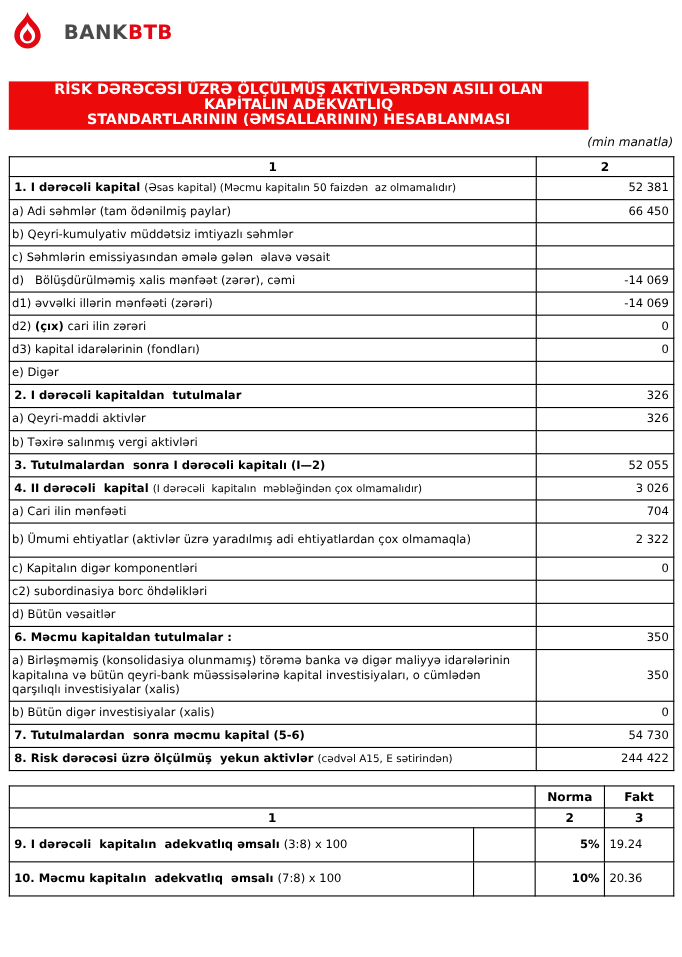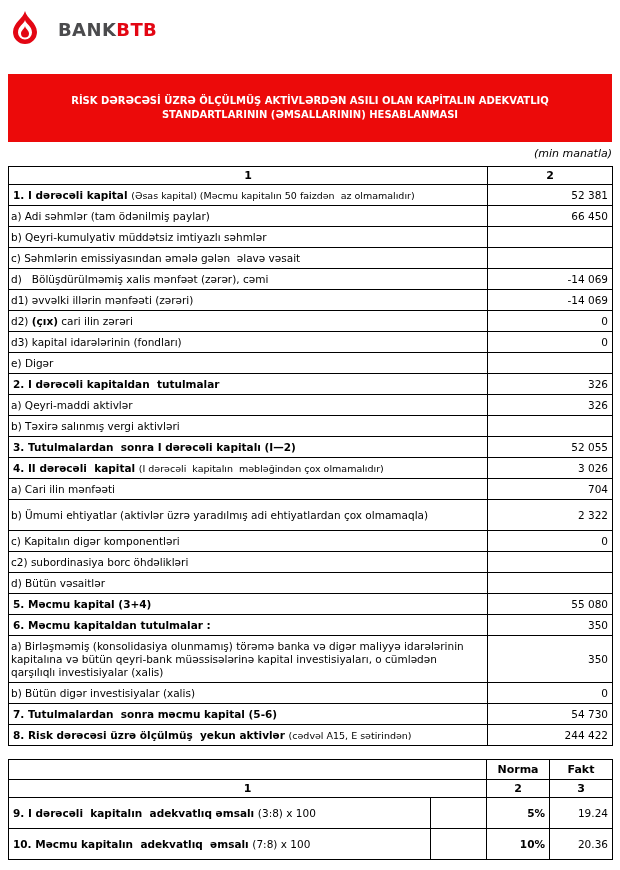--- a/index.html
+++ b/index.html
@@ -14,22 +14,22 @@
   
   .logo-row { display: flex; align-items: center; gap: 18px; margin: 2px 0 26px 2px; height: 38px; }
   .logo-text { font-size: 18px; font-weight: bold; letter-spacing: 0.4px; }
   .lg-bank { color: var(--logo_dark, #4b4b4d); }
   .lg-btb  { color: var(--logo_red, #e30613); }
 
   
   .banner {
     background: var(--banner_red, #ec0a0a);
     color: #fff; font-weight: bold; text-align: center;
-    font-size: 10px; line-height: 14px;
-    padding: 20px 6px; width: 604px;
+    font-size: 13px; line-height: 14px;
+    padding: 1px 6px; width: 527px;
   }
 
   .unit { text-align: right; font-style: italic; font-size: 11px; margin: 5px 0 6px 0; width: 604px; }
 
   
   table { border-collapse: collapse; width: 604px; table-layout: fixed; }
   td {
     border: 1px solid #000;
     font-size: 10.5px; line-height: 13px;
     padding: 2px 4px; vertical-align: middle;
@@ -43,21 +43,21 @@
   .sm { font-size: 9.5px; }
   .val { text-align: right; height: 21px; }
   .h2 { height: 31px; }
   .h3 { height: 47px; margin-top: 20px; }
 
   .ratio { margin-top: 13px; border-radius: 21px; }
   .ratio .hdr { font-weight: bold; text-align: center; font-size: 11px; height: 20px; }
   .ratio .empty { height: 20px; }
   .ratio .lbl { height: 31px; }
   .ratio .norma { font-weight: bold; text-align: right; }
-  .ratio .fakt { text-align: right; }
+  .ratio .fakt { text-align: left; }
 </style>
 </head>
 <body>
 
 <div class="page">
 
   <header class="logo-row">
     <svg width="30" height="36" viewBox="0 0 30 36" aria-hidden="true">
       <path d="M15 0 C13 8 3.5 11 3 21 a12 12 0 0 0 24 0 C26.5 11 17 8 15 0 Z" fill="#e30613"></path>
       <path d="M15 9 C14 13 8.2 15 8 21.5 a7 7 0 0 0 14 0 C21.8 15 16 13 15 9 Z" fill="#ffffff"></path>
@@ -151,24 +151,20 @@
           <td class="lbl ind"><span>c) Kapitalın digər komponentləri</span></td>
           <td class="val">0</td>
         </tr>
         <tr>
           <td class="lbl ind"><span>c2) subordinasiya borc öhdəlikləri</span></td>
           <td class="val"></td>
         </tr>
         <tr>
           <td class="lbl ind"><span>d) Bütün vəsaitlər</span></td>
           <td class="val"></td>
-        </tr>
-        <tr>
-          <td class="lbl"><span class="b">5. Məcmu kapital (3+4)</span></td>
-          <td class="val">55 080</td>
         </tr>
         <tr>
           <td class="lbl"><span class="b">6. Məcmu kapitaldan tutulmalar :</span></td>
           <td class="val">350</td>
         </tr>
         <tr>
           <td class="lbl ind h3"><span>a) Birləşməmiş (konsolidasiya olunmamış) törəmə banka və digər maliyyə idarələrinin kapitalına və bütün qeyri-bank müəssisələrinə kapital investisiyaları, o cümlədən qarşılıqlı investisiyalar (xalis)</span></td>
           <td class="val h3">350</td>
         </tr>
         <tr>

